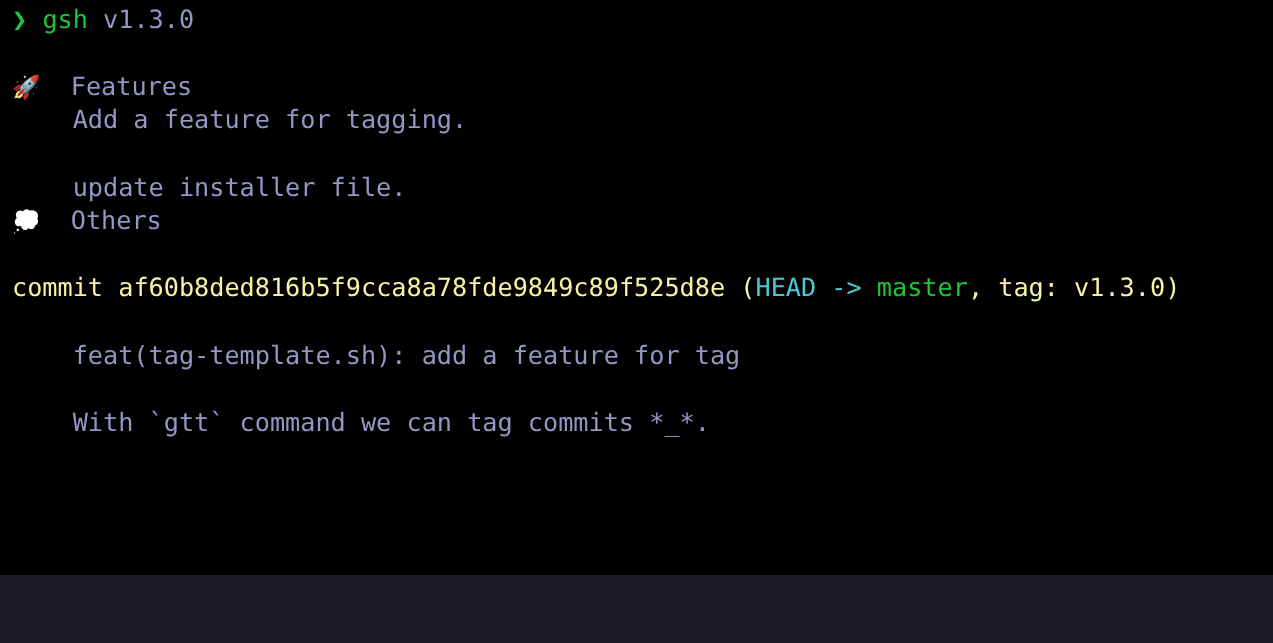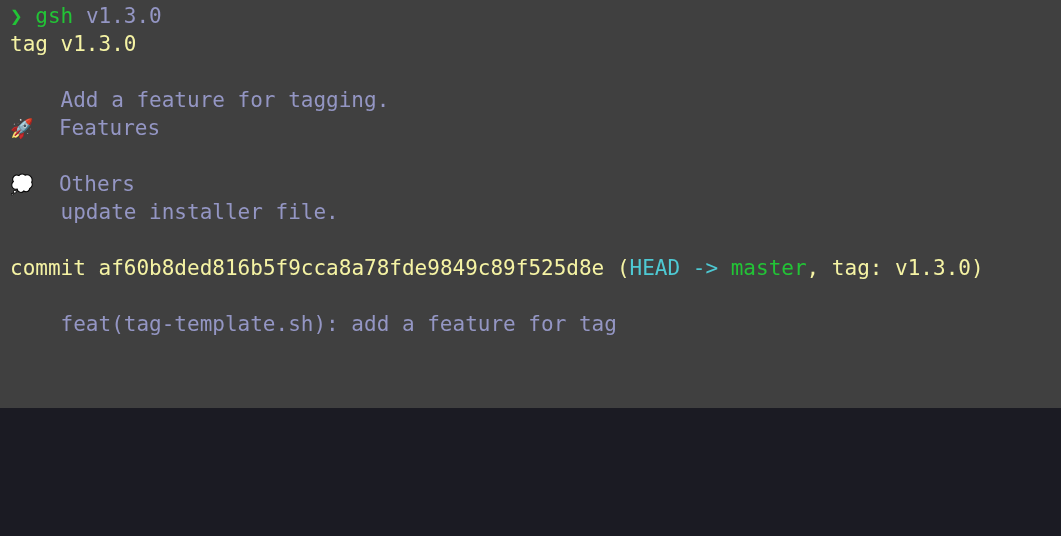--- a/index.html
+++ b/index.html
@@ -9,22 +9,22 @@
   }
   body {
     width: 1061px;
     height: 536px;
     overflow: hidden;
     font-family: "DejaVu Sans Mono", "Liberation Mono", monospace;
   }
   .terminal {
     position: relative;
     width: 1061px;
-    height: 408px;
-    background: #404040;
+    height: 479px;
+    background: #000000;
     padding: 0;
     box-sizing: border-box;
   }
   .screen {
     padding: 2px 0 0 10px;
     box-sizing: border-box;
   }
   .line {
     height: 28px;
     line-height: 28px;
@@ -53,38 +53,38 @@
   .seg { white-space: pre; }
 </style>
 </head>
 <body>
 
 <div class="terminal">
   <div class="screen">
 
     <div class="line"><span class="prompt-chevron seg">❯</span><span class="seg c-lav"> </span><span class="seg c-green">gsh</span><span class="seg c-lav"> </span><span class="seg c-lav">v1.3.0</span></div>
 
-    <div class="line c-yellow">tag v1.3.0</div>
 
     <div class="line blank">&nbsp;</div>
 
+    <div class="line"><span class="emoji seg">🚀</span><span class="seg">  </span><span class="seg c-lav">Features</span></div>
     <div class="line c-lav">    Add a feature for tagging.</div>
-    <div class="line"><span class="emoji seg">🚀</span><span class="seg">  </span><span class="seg c-lav">Features</span></div>
 
     <div class="line blank">&nbsp;</div>
 
+    <div class="line c-lav">    update installer file.</div>
     <div class="line"><span class="emoji seg">💭</span><span class="seg">  </span><span class="seg c-lav">Others</span></div>
-    <div class="line c-lav">    update installer file.</div>
 
     <div class="line blank">&nbsp;</div>
 
     <div class="line"><span class="seg c-yellow">commit</span><span class="seg c-yellow"> </span><span class="seg c-yellow">af60b8ded816b5f9cca8a78fde9849c89f525d8e</span><span class="seg c-yellow"> (</span><span class="seg c-cyan">HEAD</span><span class="seg c-cyan"> -&gt; </span><span class="seg c-green">master</span><span class="seg c-yellow">, </span><span class="seg c-yellow">tag: v1.3.0</span><span class="seg c-yellow">)</span></div>
 
 
     <div class="line blank">&nbsp;</div>
 
     <div class="line c-lav">    feat(tag-template.sh): add a feature for tag</div>
 
     <div class="line blank">&nbsp;</div>
 
+    <div class="line c-lav">    With `gtt` command we can tag commits *_*.</div>
 
   </div>
 </div>
 
 </body></html>

